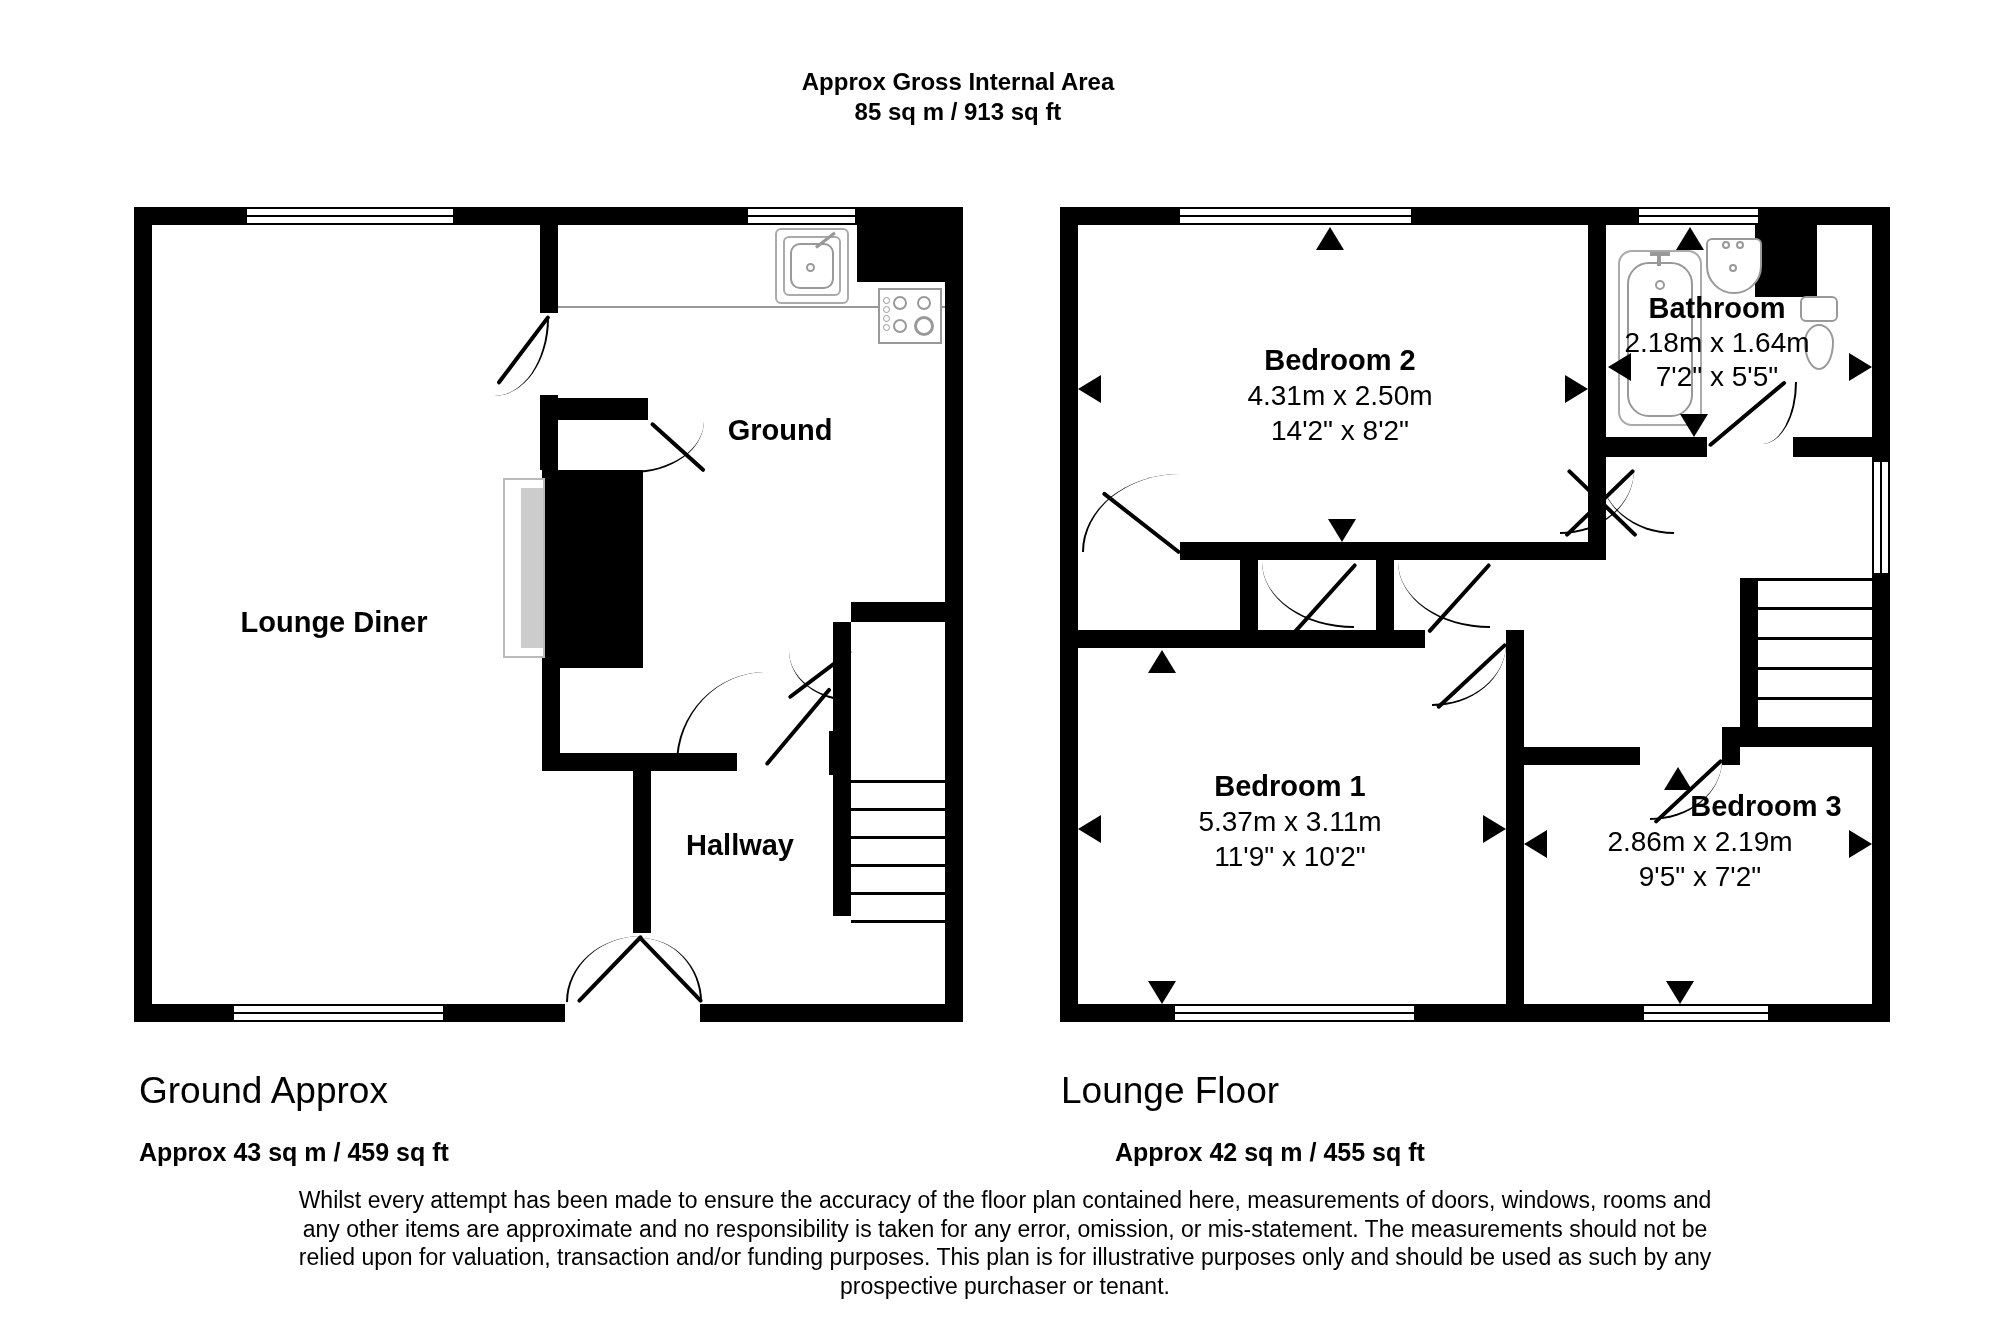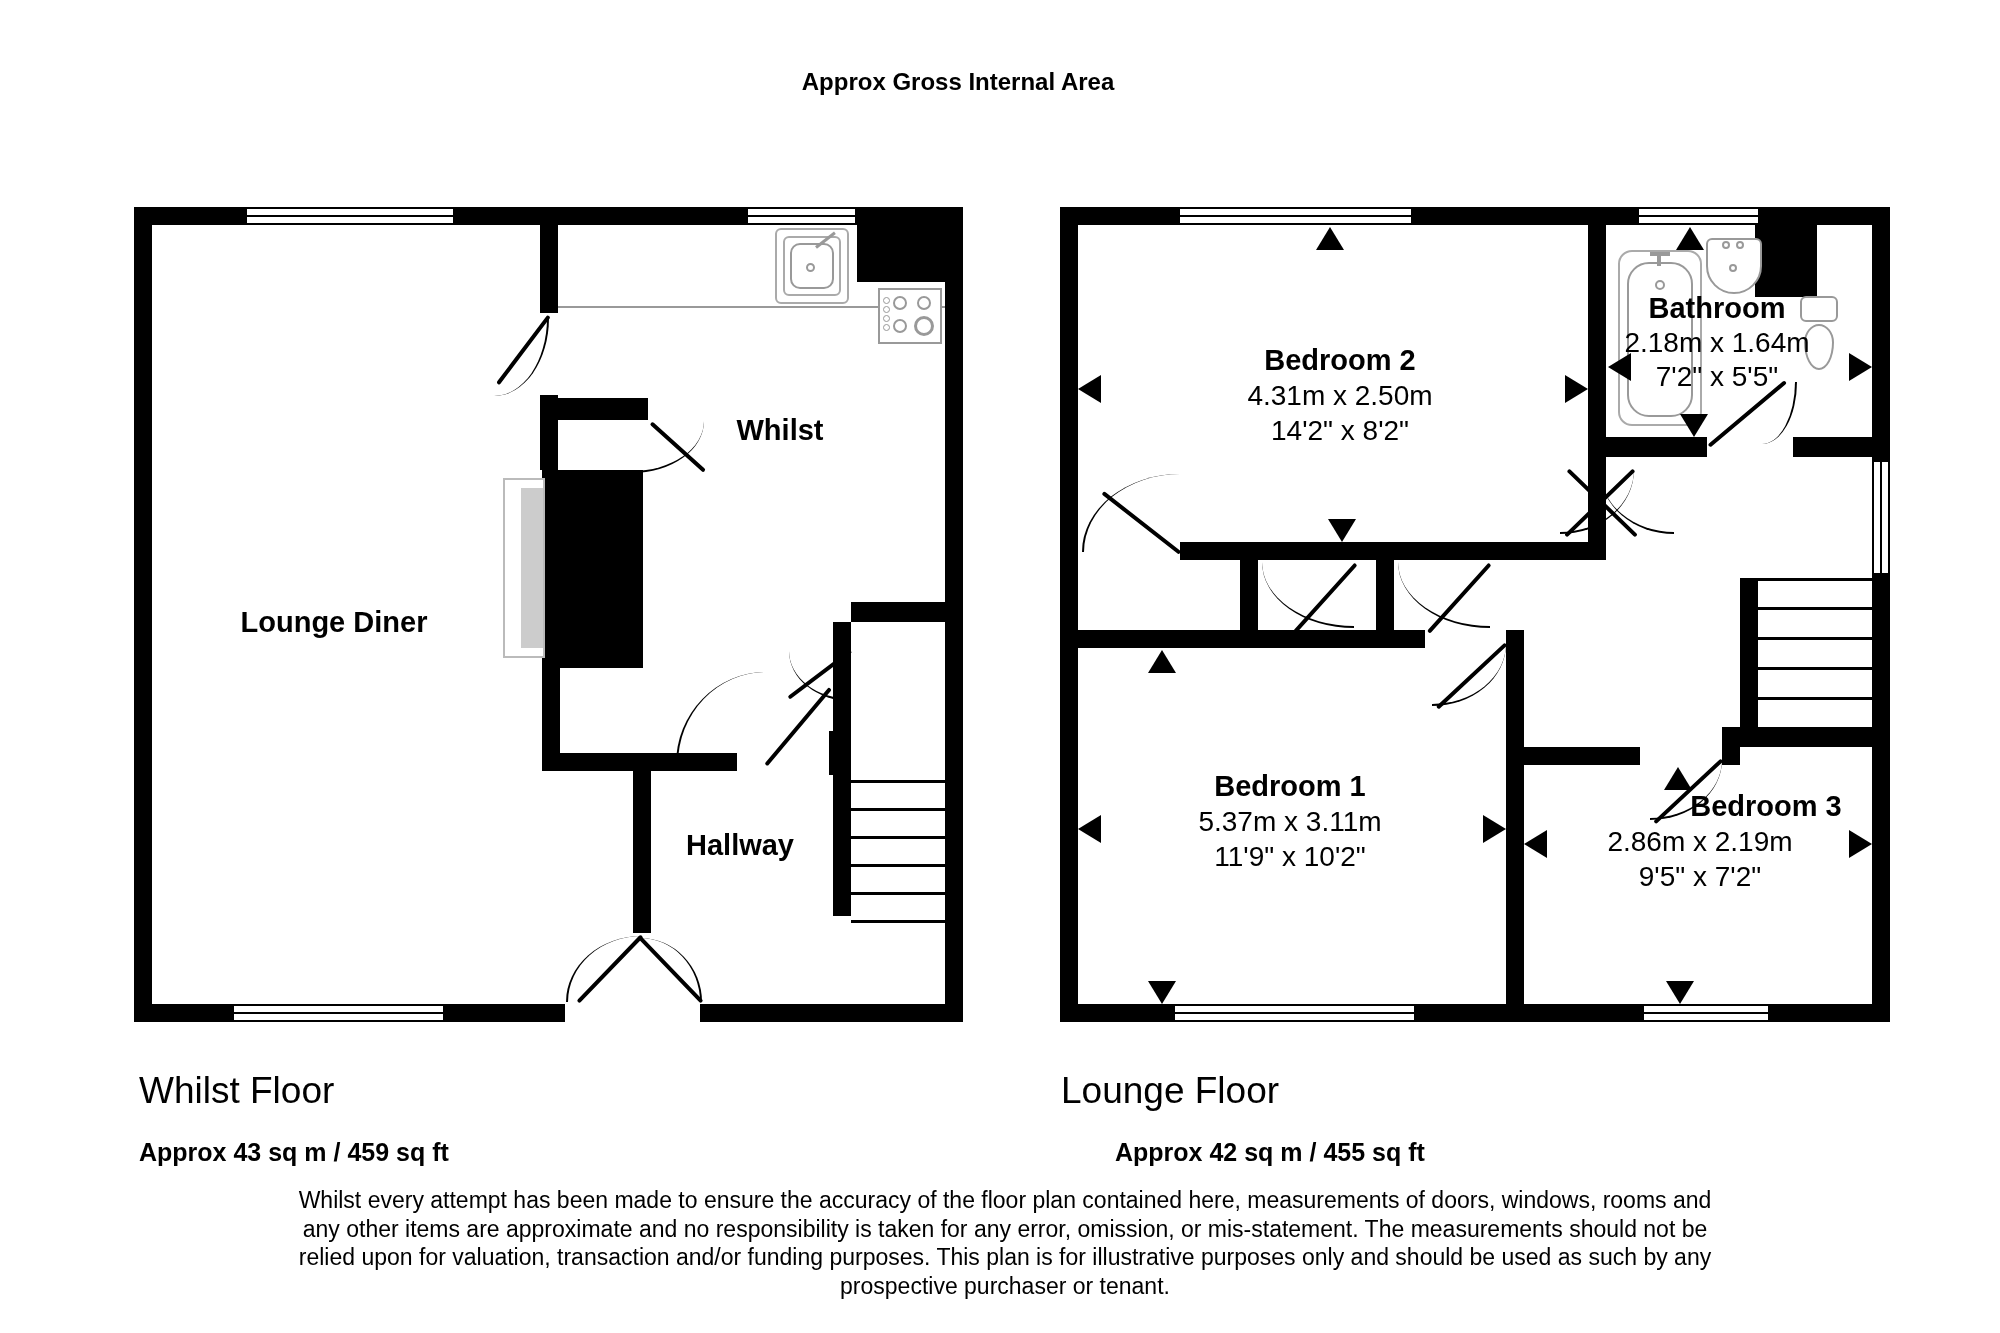--- a/index.html
+++ b/index.html
@@ -25,20 +25,21 @@
   .floor-area{position:absolute;font-size:25px;font-weight:bold;}
   .disclaimer{position:absolute;left:295px;top:1186px;width:1420px;text-align:center;
               font-size:23px;line-height:28.5px;font-weight:normal;}
 </style>
 </head>
 <body>
 
 <div class="page">
 
   <div class="title-line" style="top:68px;">Approx Gross Internal Area</div>
+  <div class="title-line" style="top:98px;">85 sq m / 913 sq ft</div>
 
   <div class="abs" style="left:0;top:0;width:0;height:0;">
 
     <div class="wall" style="left:134px;top:207px;width:829px;height:18px;"></div>
     <div class="wall" style="left:134px;top:1004px;width:829px;height:18px;"></div>
     <div class="wall" style="left:134px;top:207px;width:18px;height:815px;"></div>
     <div class="wall" style="left:945px;top:207px;width:18px;height:815px;"></div>
 
     <div class="win" style="left:245px;top:207px;width:210px;height:18px;"></div>
     <div class="winline" style="left:247px;top:215px;width:206px;height:2px;"></div>
@@ -102,21 +103,21 @@
 
     <div class="leaf" style="left:851px;top:649px;width:78px;transform:rotate(143deg);"></div>
     <div class="arc" style="left:789px;top:651px;width:62px;height:50px;border-bottom:2.5px solid #000;border-radius:0 0 0 100%/0 0 0 100%;"></div>
 
     <div class="leaf" style="left:578px;top:1000px;width:92px;transform:rotate(-46deg);"></div>
     <div class="arc" style="left:566px;top:936px;width:76px;height:66px;border-left:2.5px solid #000;border-radius:100% 0 0 0/100% 0 0 0;"></div>
     <div class="leaf" style="left:702px;top:1000px;width:90px;transform:rotate(-134deg);"></div>
     <div class="arc" style="left:640px;top:938px;width:62px;height:64px;border-right:2.5px solid #000;border-radius:0 100% 0 0/0 100% 0 0;"></div>
 
     <div class="room-name" style="left:184px;top:606px;width:300px;">Lounge Diner</div>
-    <div class="room-name" style="left:680px;top:414px;width:200px;">Whilst</div>
+    <div class="room-name" style="left:680px;top:414px;width:200px;">Ground</div>
     <div class="room-name" style="left:640px;top:829px;width:200px;">Hallway</div>
   </div>
 
   <div class="abs" style="left:0;top:0;width:0;height:0;">
 
     <div class="wall" style="left:1060px;top:207px;width:830px;height:18px;"></div>
     <div class="wall" style="left:1060px;top:1004px;width:830px;height:18px;"></div>
     <div class="wall" style="left:1060px;top:207px;width:18px;height:815px;"></div>
     <div class="wall" style="left:1872px;top:207px;width:18px;height:815px;"></div>
 
@@ -219,20 +220,20 @@
 
     <div class="room-name" style="left:1140px;top:770px;width:300px;">Bedroom 1</div>
     <div class="room-dim" style="left:1140px;top:806px;width:300px;">5.37m x 3.11m</div>
     <div class="room-dim" style="left:1140px;top:841px;width:300px;">11'9" x 10'2"</div>
 
     <div class="room-name" style="left:1616px;top:790px;width:300px;">Bedroom 3</div>
     <div class="room-dim" style="left:1550px;top:826px;width:300px;">2.86m x 2.19m</div>
     <div class="room-dim" style="left:1550px;top:861px;width:300px;">9'5" x 7'2"</div>
   </div>
 
-  <div class="floor-title" style="left:139px;top:1070px;">Whilst Floor</div>
+  <div class="floor-title" style="left:139px;top:1070px;">Ground Approx</div>
   <div class="floor-area" style="left:139px;top:1138px;">Approx 43 sq m / 459 sq ft</div>
   <div class="floor-title" style="left:1061px;top:1070px;">Lounge Floor</div>
   <div class="floor-area" style="left:1115px;top:1138px;">Approx 42 sq m / 455 sq ft</div>
 
   <div class="disclaimer">Whilst every attempt has been made to ensure the accuracy of the floor plan contained here, measurements of doors, windows, rooms and any other items are approximate and no responsibility is taken for any error, omission, or mis-statement. The measurements should not be relied upon for valuation, transaction and/or funding purposes. This plan is for illustrative purposes only and should be used as such by any prospective purchaser or tenant.</div>
 
 </div>
 
 </body></html>

